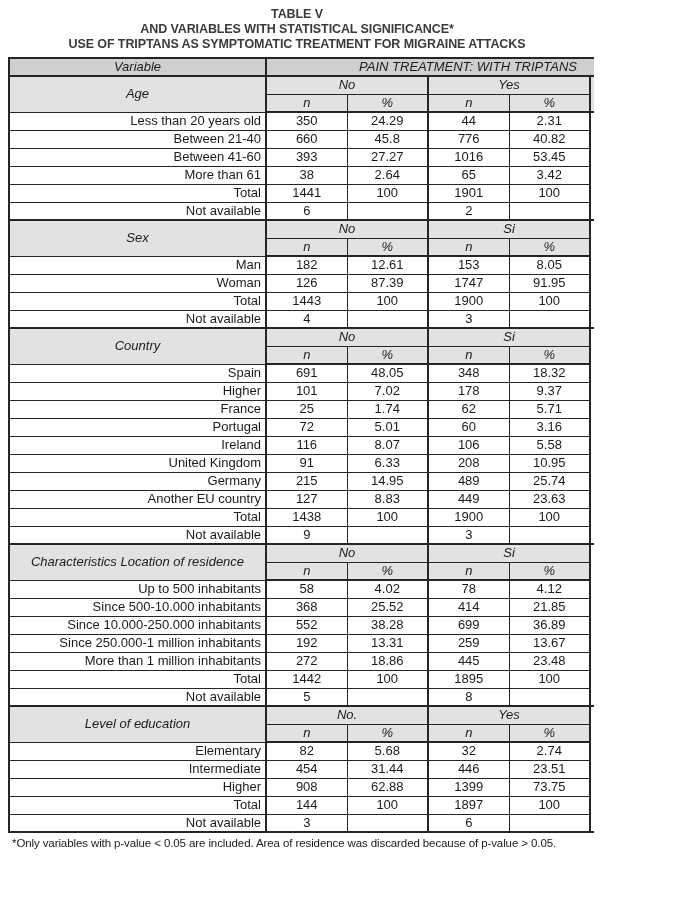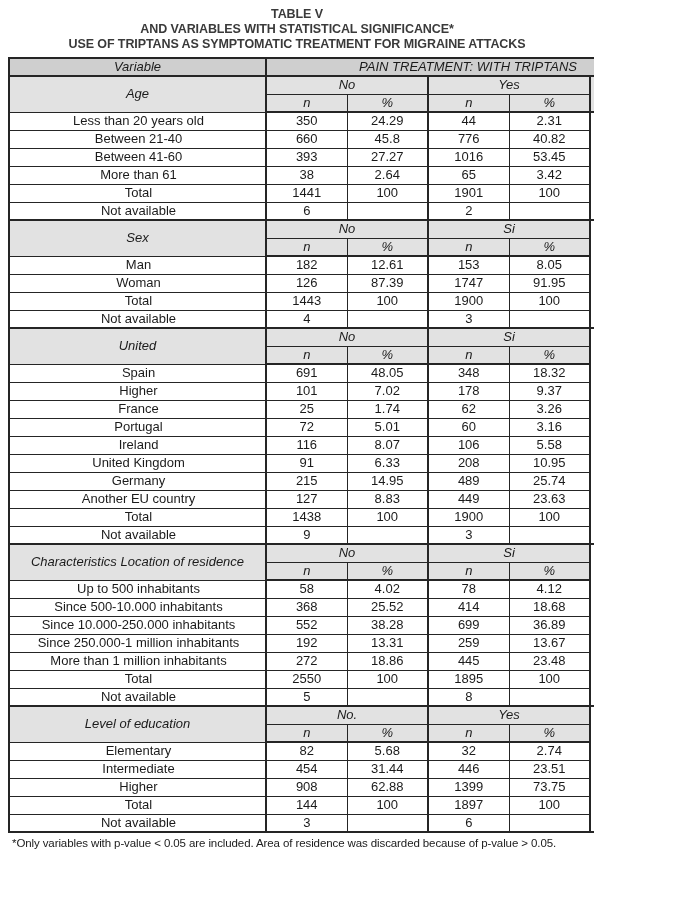--- a/index.html
+++ b/index.html
@@ -31,21 +31,21 @@
     border:1px solid var(--border);
     height:18px;padding:0 4px;
     font-size:13px;line-height:16px;color:var(--ink);
     white-space:nowrap;overflow:hidden;
     text-align:center;vertical-align:middle;
     background:#ffffff;
   }
   td.hdr{font-style:italic;}
   td.dark{background:var(--hdr-dark);}
   td.light{background:var(--hdr-light);}
-  td.lab{text-align:center;padding-left:6px;}
+  td.lab{text-align:right;padding-left:6px;}
   td.tT{border-top-width:2px;}
   td.tB{border-bottom-width:2px;}
   td.lB{border-left-width:2px;}
   td.rB{border-right-width:2px;}
   .footnote{
     margin:4px 0 16px 12px;
     font-size:11.5px;color:#202020;letter-spacing:-0.1px;
   }
 </style>
 </head>
@@ -162,21 +162,21 @@
           <td>100</td>
         </tr>
         <tr>
           <td class="lab rB">Not available</td>
           <td>4</td>
           <td></td>
           <td class="lB">3</td>
           <td></td>
         </tr>
         <tr>
-          <td class="hdr light tT rB" rowspan="2">United</td>
+          <td class="hdr light tT rB" rowspan="2">Country</td>
           <td class="hdr light tT" colspan="2">No</td>
           <td class="hdr light tT lB" colspan="2">Si</td>
           <td class="tT lB" rowspan="12">&lt; 0.0001</td>
         </tr>
         <tr>
           <td class="hdr light tB">n</td>
           <td class="hdr light tB">%</td>
           <td class="hdr light tB lB">n</td>
           <td class="hdr light tB">%</td>
         </tr>
@@ -192,21 +192,21 @@
           <td>101</td>
           <td>7.02</td>
           <td class="lB">178</td>
           <td>9.37</td>
         </tr>
         <tr>
           <td class="lab rB">France</td>
           <td>25</td>
           <td>1.74</td>
           <td class="lB">62</td>
-          <td>3.26</td>
+          <td>5.71</td>
         </tr>
         <tr>
           <td class="lab rB">Portugal</td>
           <td>72</td>
           <td>5.01</td>
           <td class="lB">60</td>
           <td>3.16</td>
         </tr>
         <tr>
           <td class="lab rB">Ireland</td>
@@ -267,21 +267,21 @@
           <td>58</td>
           <td>4.02</td>
           <td class="lB">78</td>
           <td>4.12</td>
         </tr>
         <tr>
           <td class="lab rB">Since 500-10.000 inhabitants</td>
           <td>368</td>
           <td>25.52</td>
           <td class="lB">414</td>
-          <td>18.68</td>
+          <td>21.85</td>
         </tr>
         <tr>
           <td class="lab rB">Since 10.000-250.000 inhabitants</td>
           <td>552</td>
           <td>38.28</td>
           <td class="lB">699</td>
           <td>36.89</td>
         </tr>
         <tr>
           <td class="lab rB">Since 250.000-1 million inhabitants</td>
@@ -292,21 +292,21 @@
         </tr>
         <tr>
           <td class="lab rB">More than 1 million inhabitants</td>
           <td>272</td>
           <td>18.86</td>
           <td class="lB">445</td>
           <td>23.48</td>
         </tr>
         <tr>
           <td class="lab rB">Total</td>
-          <td>2550</td>
+          <td>1442</td>
           <td>100</td>
           <td class="lB">1895</td>
           <td>100</td>
         </tr>
         <tr>
           <td class="lab rB">Not available</td>
           <td>5</td>
           <td></td>
           <td class="lB">8</td>
           <td></td>

